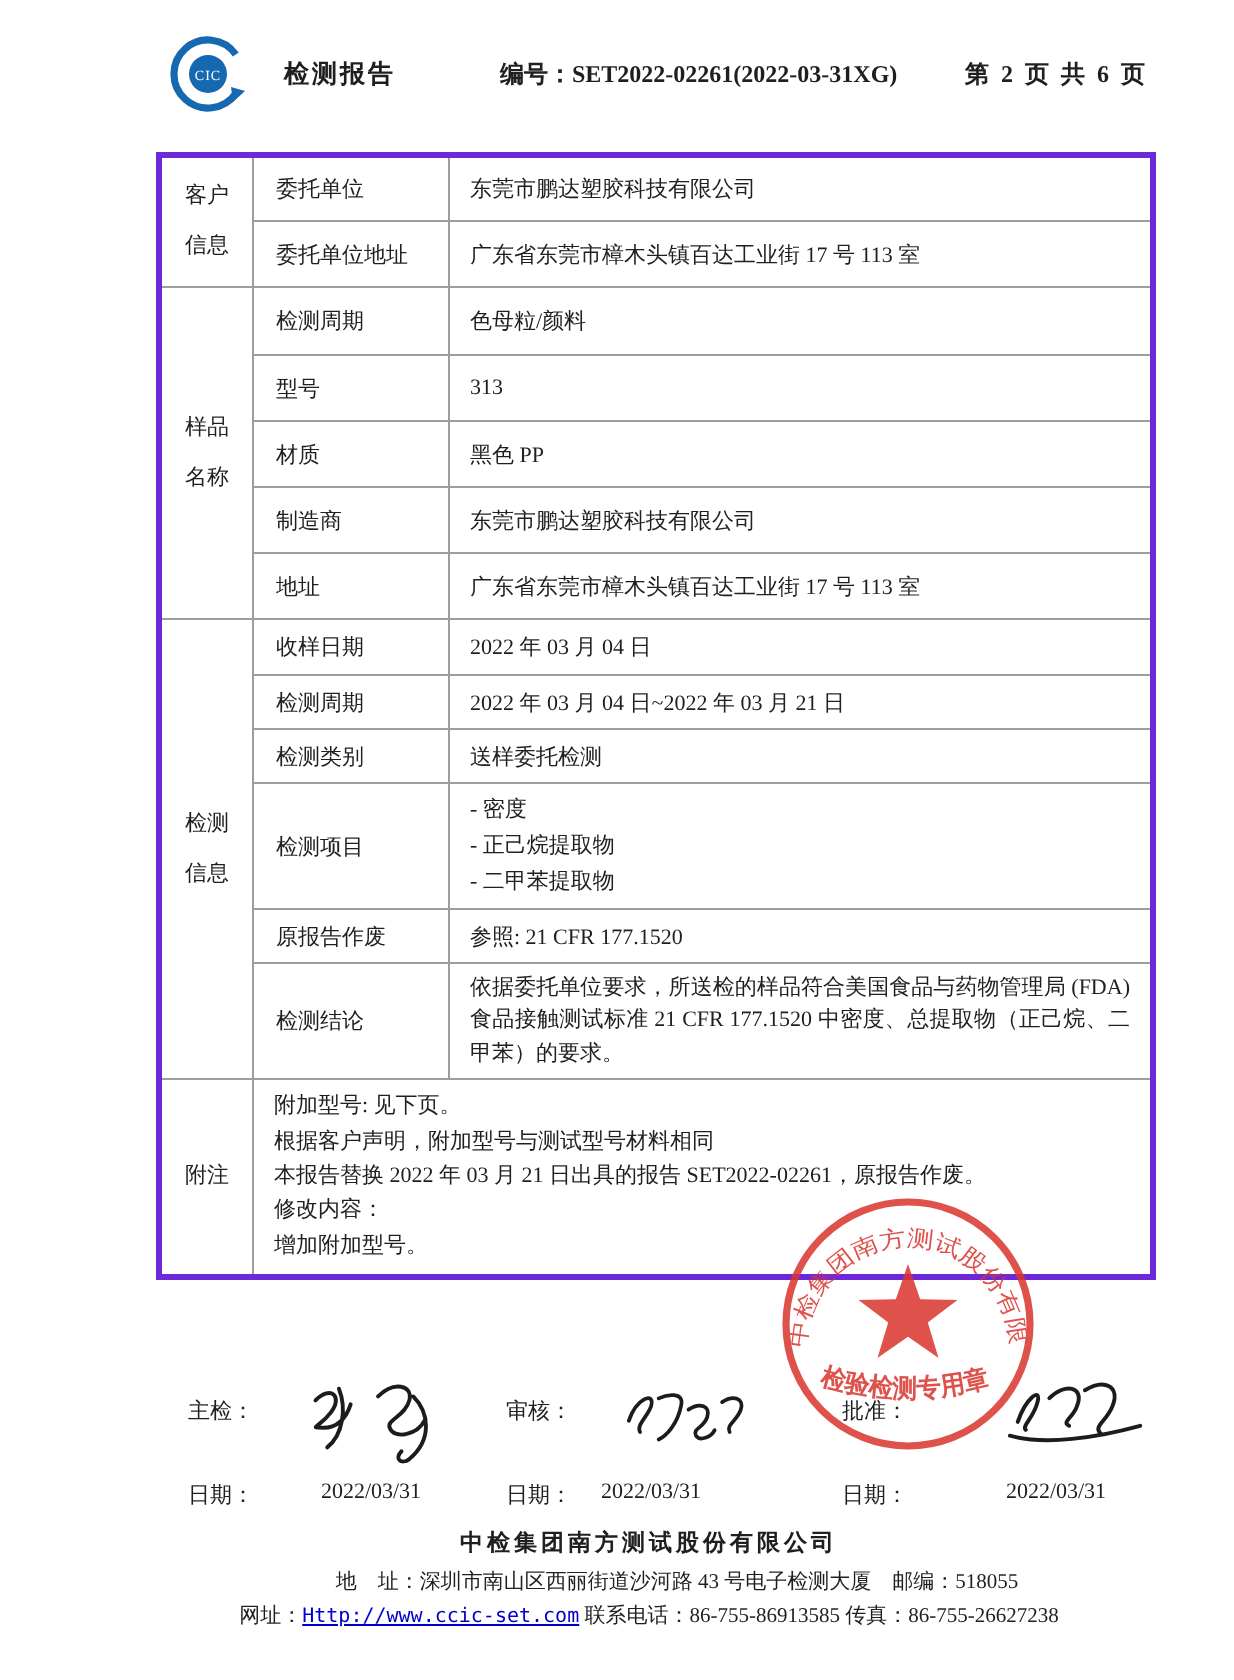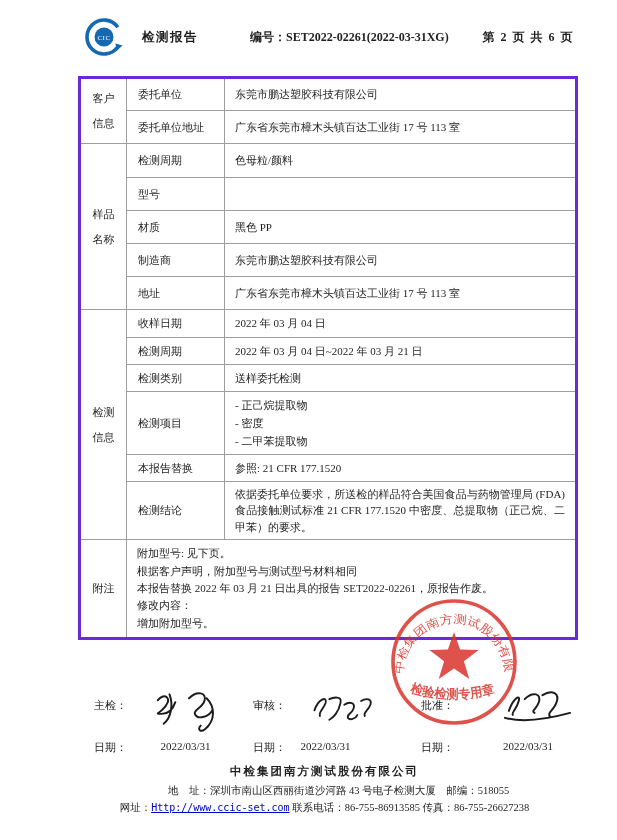--- a/index.html
+++ b/index.html
@@ -93,20 +93,21 @@
       <div class="sec-label">
           <span>样品名称</span>
         </div>
       <div class="sec-rows">
         <div class="row r33">
           <div class="fld">检测周期</div>
           <div class="val">色母粒/颜料</div>
         </div>
         <div class="row r33">
           <div class="fld">型号</div>
+          <div class="val">313</div>
         </div>
         <div class="row r33">
           <div class="fld">材质</div>
           <div class="val">黑色 PP</div>
         </div>
         <div class="row r33">
           <div class="fld">制造商</div>
           <div class="val">东莞市鹏达塑胶科技有限公司</div>
         </div>
         <div class="row r33">
@@ -129,27 +130,27 @@
           <div class="fld">检测周期</div>
           <div class="val">2022 年 03 月 04 日~2022 年 03 月 21 日</div>
         </div>
         <div class="row r27">
           <div class="fld">检测类别</div>
           <div class="val">送样委托检测</div>
         </div>
         <div class="row">
           <div class="fld">检测项目</div>
           <div class="val block">
+            <div>- 密度</div>
             <div>- 正己烷提取物</div>
-            <div>- 密度</div>
             <div>- 二甲苯提取物</div>
           </div>
         </div>
         <div class="row r27">
-          <div class="fld">本报告替换</div>
+          <div class="fld">原报告作废</div>
           <div class="val">参照: 21 CFR 177.1520</div>
         </div>
         <div class="row">
           <div class="fld">检测结论</div>
           <div class="val just">依据委托单位要求，所送检的样品符合美国食品与药物管理局 (FDA) 食品接触测试标准 21 CFR 177.1520 中密度、总提取物（正己烷、二甲苯）的要求。</div>
         </div>
       </div>
     </div>
 
     <div class="sec">

